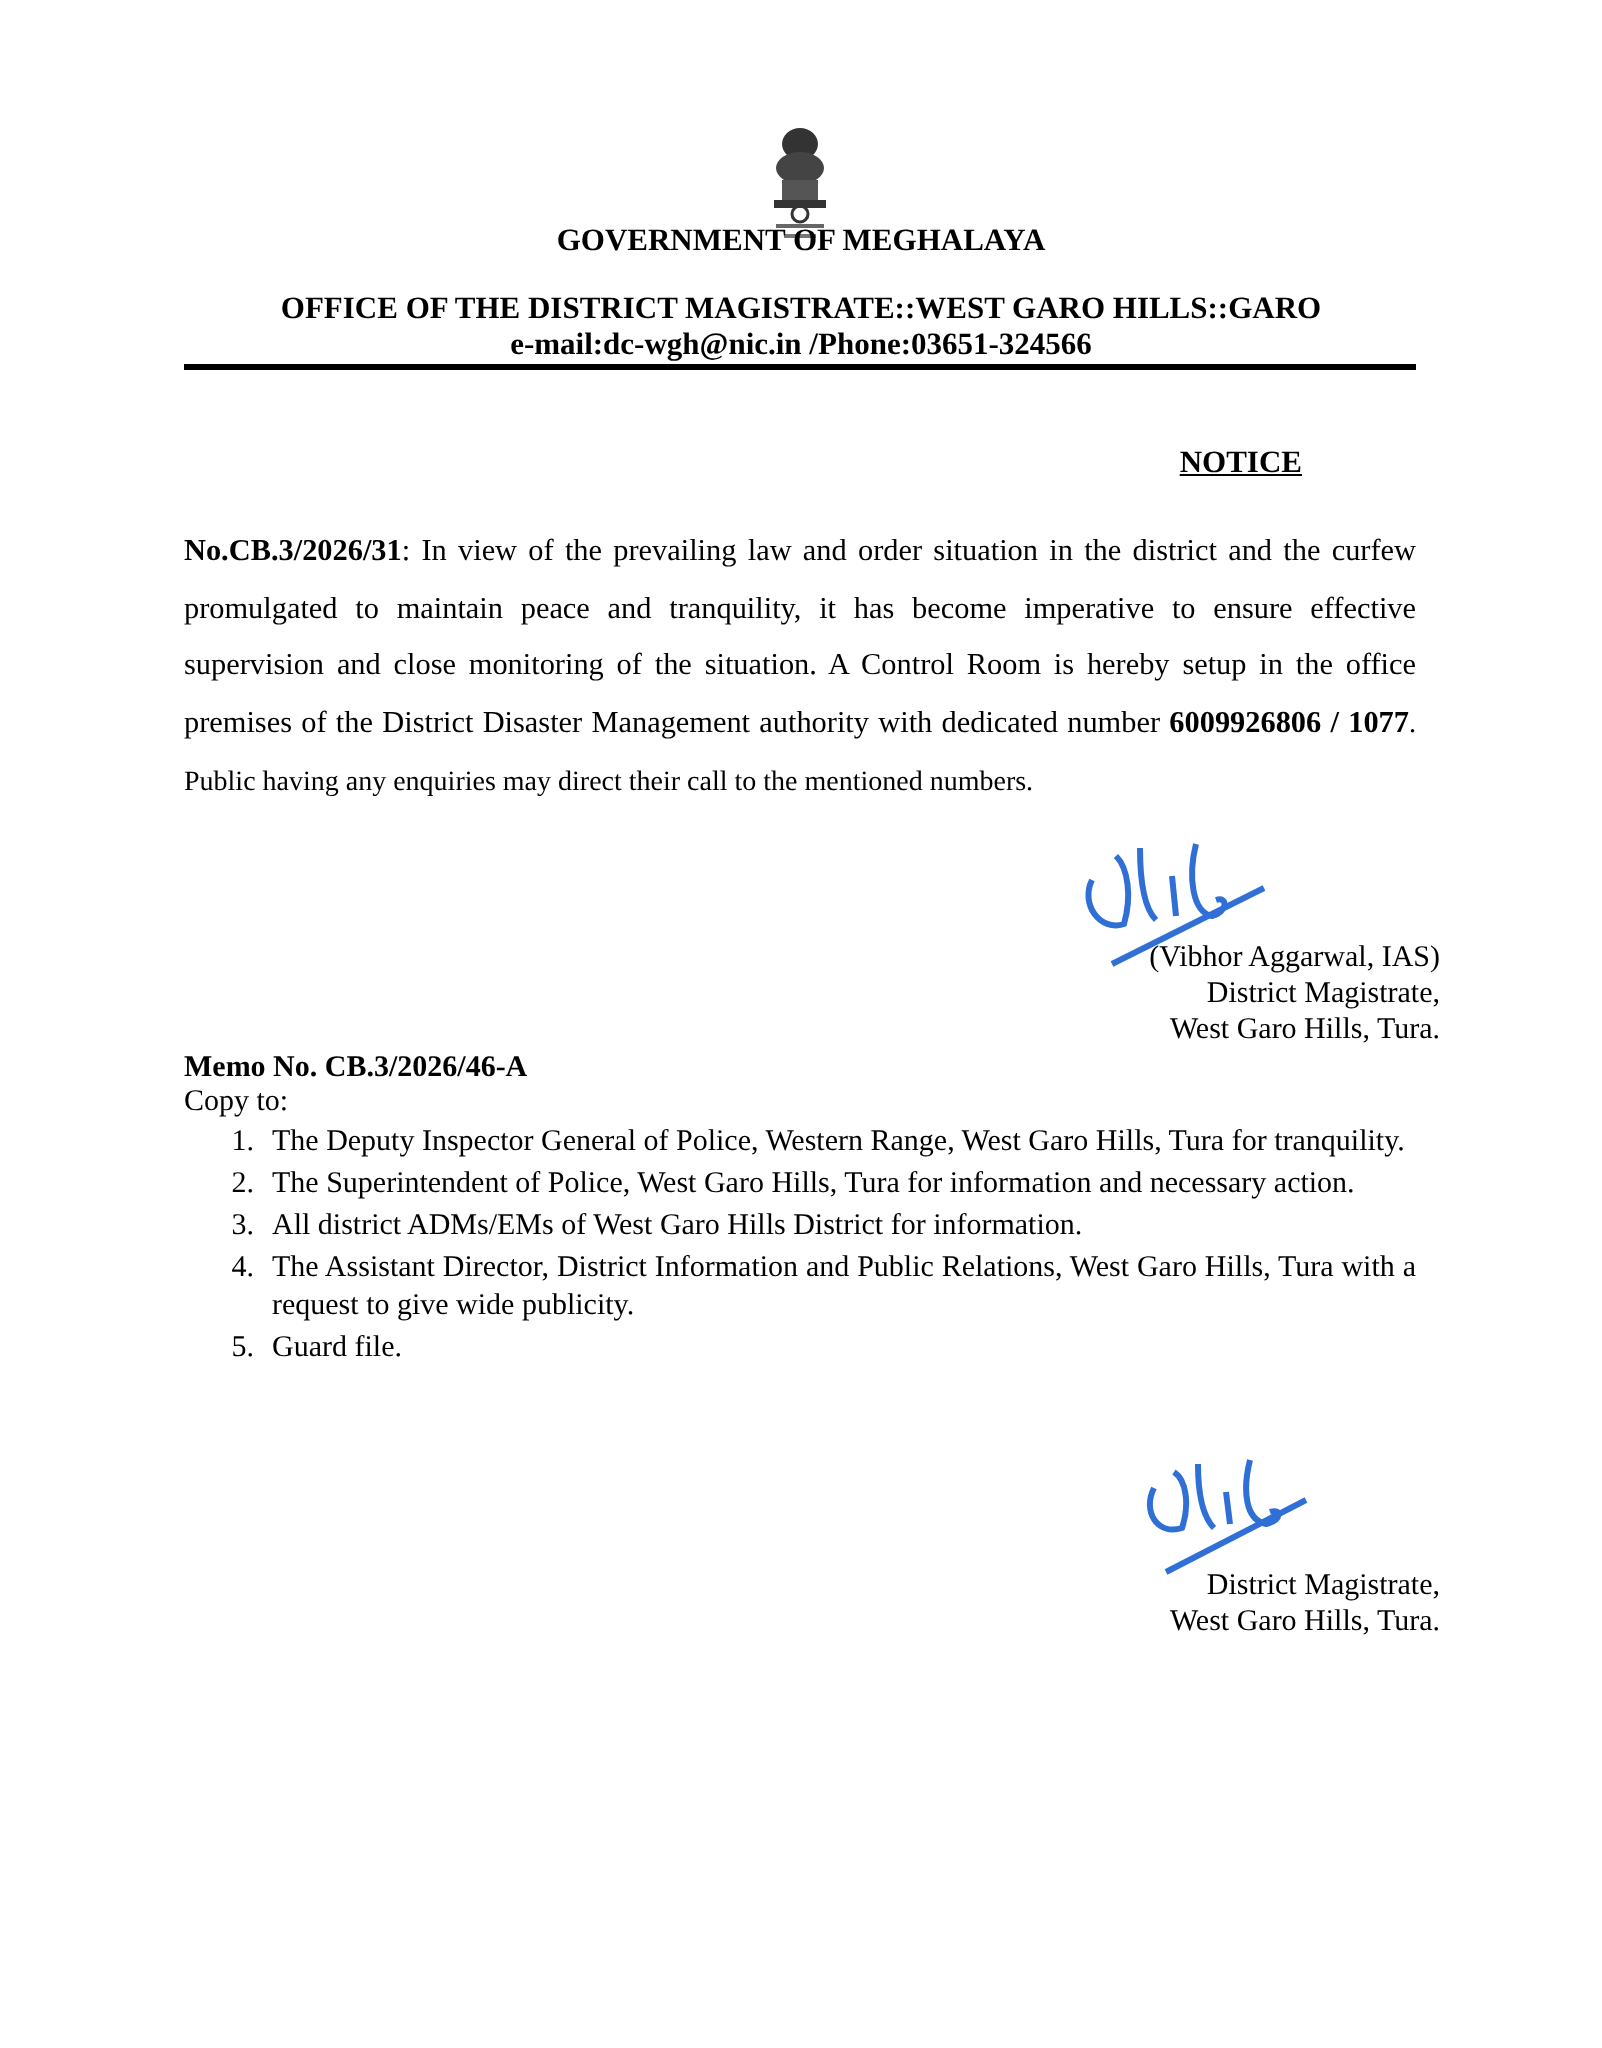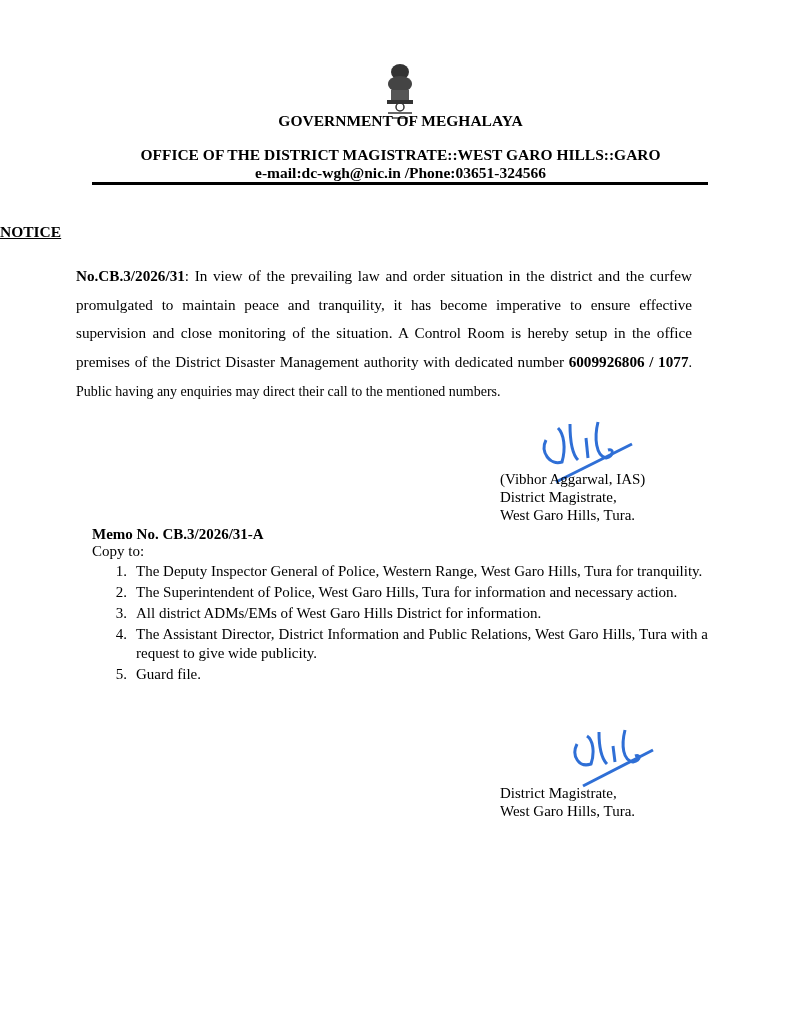--- a/index.html
+++ b/index.html
@@ -4,27 +4,27 @@
 <style>
   html, body { margin: 0; padding: 0; background: #ffffff; }
   body { width: 801px; height: 1024px; position: relative; overflow: hidden;
          font-family: "Liberation Serif", "DejaVu Serif", serif; color: #000; }
   .emblem { position: absolute; left: 382px; top: 62px; width: 36px; height: 62px; }
   .hdr { position: absolute; left: 0; width: 801px; text-align: center; font-weight: bold; font-size: 15.5px; line-height: 18px; }
   .hdr1 { top: 112px; }
   .hdr2 { top: 146px; }
   .hdr3 { top: 164px; }
   .rule { position: absolute; left: 92px; width: 616px; top: 182px; height: 3px; background: #000; }
-  .notice-title { position: absolute; left: 0; width: 651px; top: 223px; text-align: left; font-weight: bold; font-size: 15.5px; text-decoration: underline; }
-  .para { position: absolute; left: 76px; width: 616px; top: 262px; font-size: 15.2px; line-height: 28.5px; text-align: justify; }
+  .notice-title { position: absolute; left: 0; width: 651px; top: 223px; text-align: right; font-weight: bold; font-size: 15.5px; text-decoration: underline; }
+  .para { position: absolute; left: 92px; width: 616px; top: 262px; font-size: 15.2px; line-height: 28.5px; text-align: justify; }
   .para .small { font-size: 14px; }
   .sig { position: absolute; }
   .sig1 { left: 536px; top: 418px; width: 110px; height: 80px; }
   .sig2 { left: 565px; top: 728px; width: 100px; height: 70px; }
-  .sigblock { position: absolute; text-align: left; font-size: 15px; line-height: 18px; }
+  .sigblock { position: absolute; text-align: right; font-size: 15px; line-height: 18px; }
   .sb1 { left: 500px; width: 220px; top: 470px; }
   .sb2 { left: 500px; width: 220px; top: 784px; }
   .memo-row { position: absolute; left: 92px; width: 616px; top: 526px; font-weight: bold; font-size: 15px; display: flex; justify-content: space-between; }
   .memo-row sup { font-size: 9px; }
   .copyto { position: absolute; left: 92px; top: 543px; font-size: 15px; }
   .copy-list { position: absolute; left: 92px; width: 616px; top: 562px; font-size: 15px; line-height: 19px; margin: 0; padding: 0; list-style: none; }
   .copy-list li { display: flex; margin-bottom: 2px; }
   .copy-list .num { width: 35px; text-align: right; padding-right: 9px; flex-shrink: 0; margin-left: 0; }
   .copy-list .txt { text-align: justify; flex: 1; }
 </style>
@@ -58,21 +58,21 @@
   <path d="M20 64 L 96 26" fill="none" stroke="#2f6fd6" stroke-width="3"></path>
 </svg>
 
 <div class="sigblock sb1">
   <div>(Vibhor Aggarwal, IAS)</div>
   <div>District Magistrate,</div>
   <div>West Garo Hills, Tura.</div>
 </div>
 
 <div class="memo-row">
-  <span>Memo No. CB.3/2026/31-A</span>
+  <span>Memo No. CB.3/2026/46-A</span>
 </div>
 
 <div class="copyto">Copy to:</div>
 
 <ol class="copy-list">
   <li>
       <span class="num">1.</span>
       <span class="txt">The Deputy Inspector General of Police, Western Range, West Garo Hills, Tura for tranquility.</span>
     </li>
   <li>

